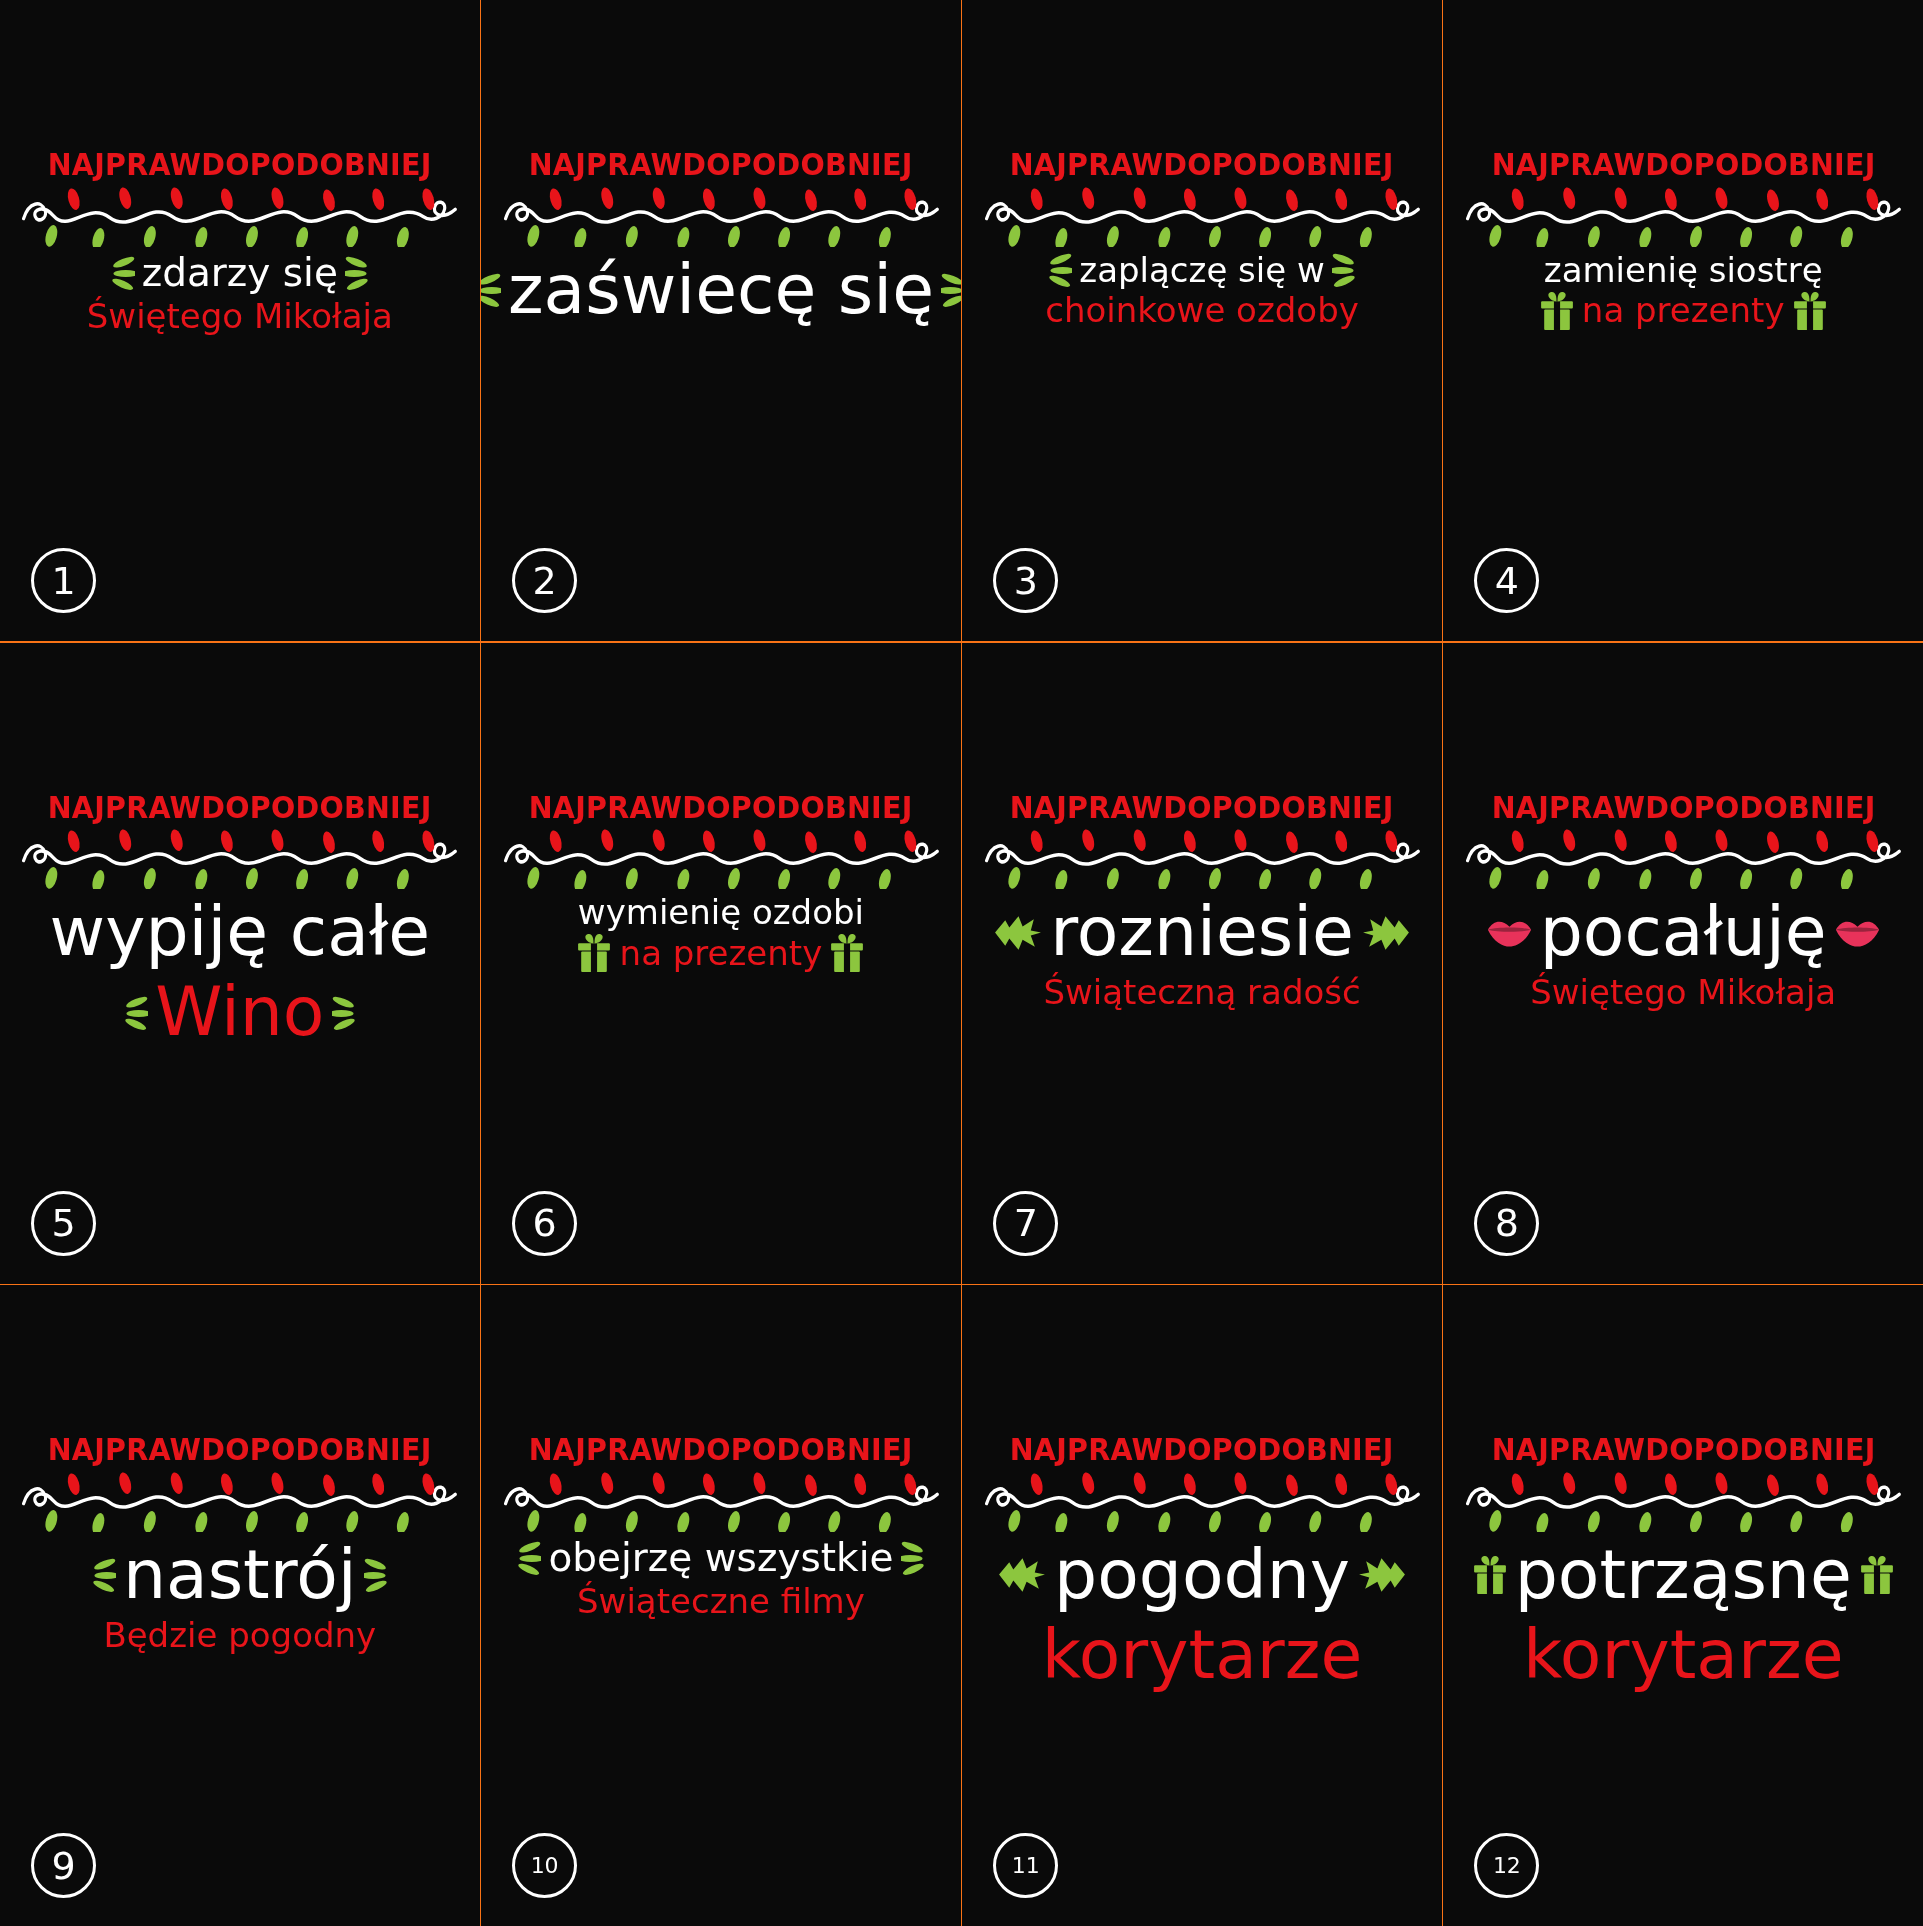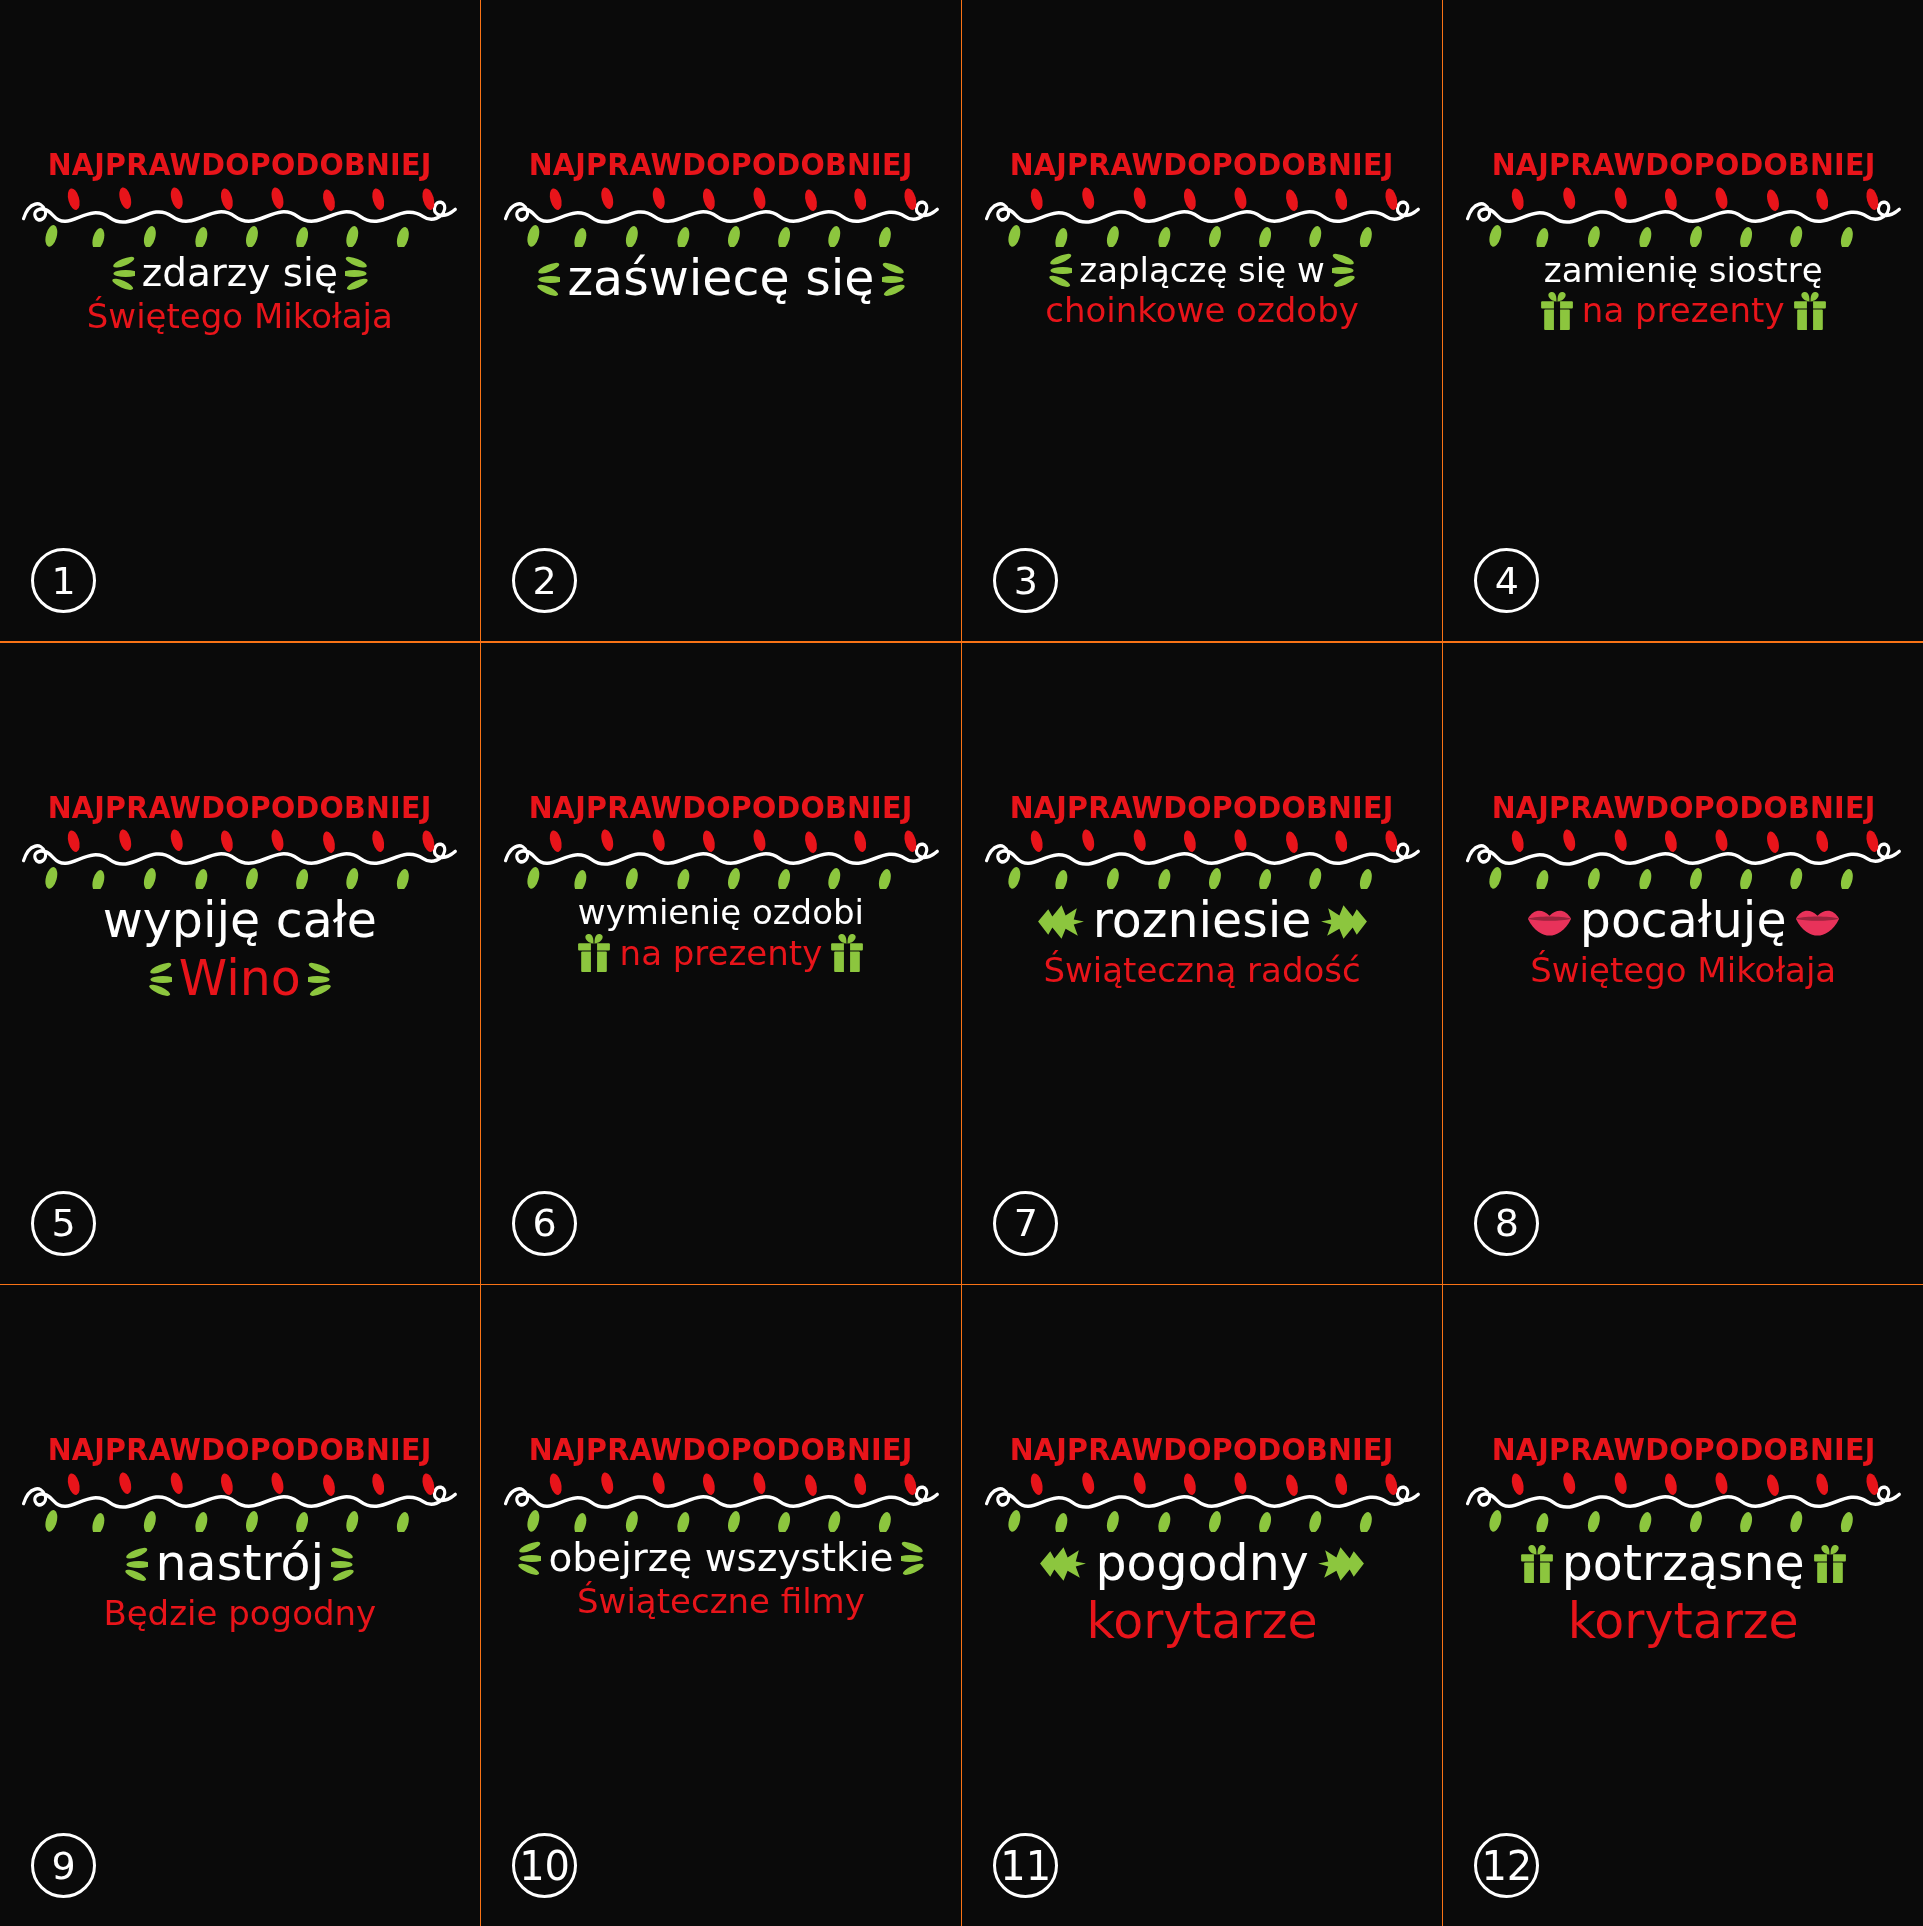--- a/index.html
+++ b/index.html
@@ -67,40 +67,40 @@
     white-space: nowrap;
     display: flex;
     align-items: center;
     justify-content: center;
     gap: 7.1px;
   }
   .white { color: #ffffff; justify-content: flex-end; }
   .red { color: #e8141a; }
   .s-md { font-size: 39px; }
   .s-lg { font-size: 34px; }
-  .s-xl { font-size: 49px; }
+  .s-xl { font-size: 68px; }
 
   .num {
     position: absolute;
     left: 31px;
     bottom: 28px;
     width: 65px;
     height: 65px;
     border: 3.6px solid #ffffff;
     border-radius: 50%;
     color: #ffffff;
     display: flex;
     align-items: center;
     justify-content: center;
     font-family: "DejaVu Sans", sans-serif;
     font-size: 38px;
     line-height: 1;
     box-sizing: border-box;
   }
-  .num.two-digit { font-size: 40px; }
+  .num.two-digit { font-size: 22px; }
 
   .deco { display: inline-flex; align-items: center; }
   .deco svg { display: block; }
 </style>
 </head>
 <body>
 
 <div id="grid">
     <div class="cell">
       <div class="art">

